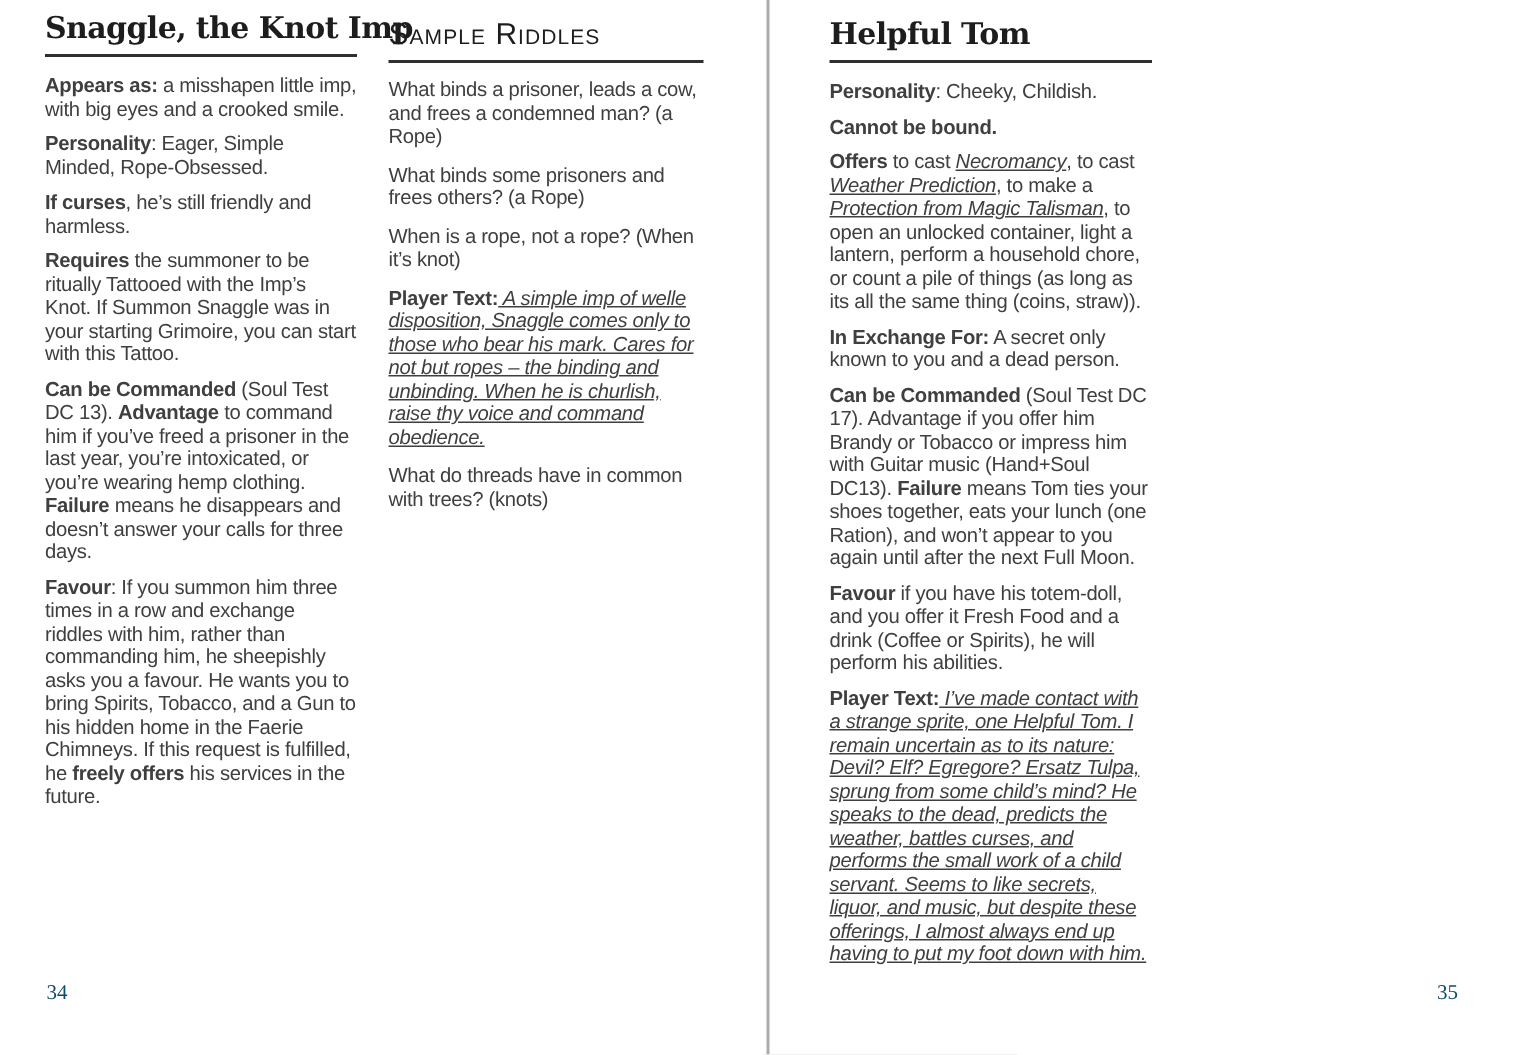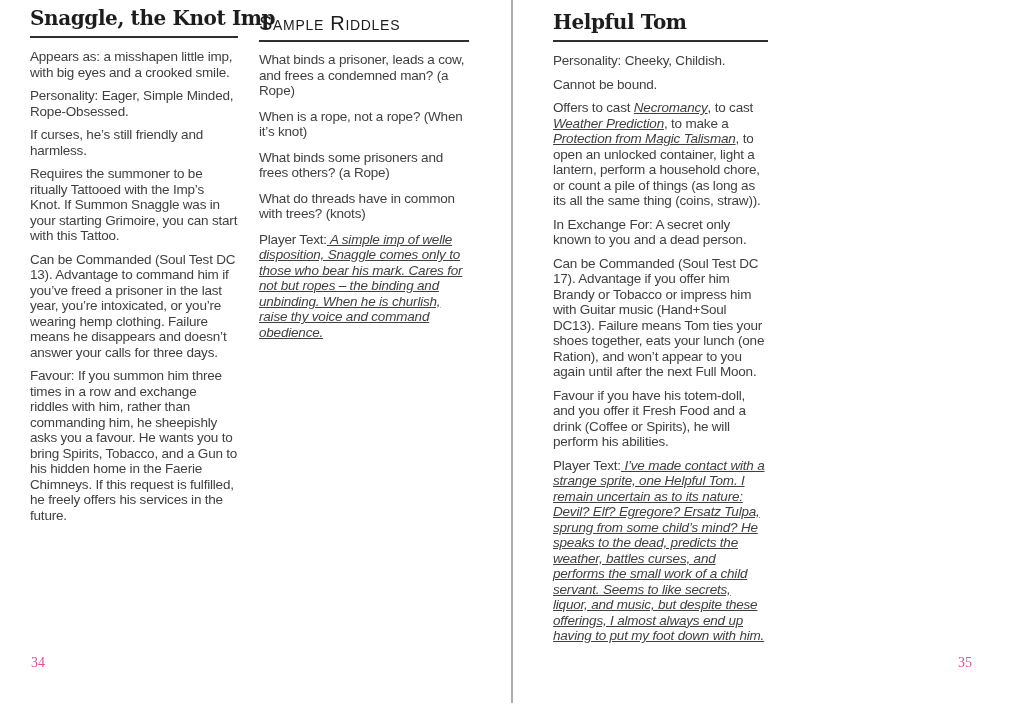--- a/index.html
+++ b/index.html
@@ -55,27 +55,27 @@
     margin-bottom: 10px;
   }
   .body-text {
     font-size: 13.5px;
     line-height: 15.5px;
     letter-spacing: -0.2px;
     color: var(--text);
   }
   .body-text .para { margin-bottom: 8px; }
   .col-riddles .body-text .para { margin-bottom: 10px; }
-  .run-b  { font-weight: 400; text-align: right; }
+  .run-b  { font-weight: 700; text-align: right; }
   .run-i  { font-style: italic; text-decoration: underline; }
   .page-number {
     position: absolute;
     font-family: "Liberation Serif", serif;
     font-size: 14px;
-    color: #ec4899;
+    color: #0c4a6e;
   }
   .page-number-left  { left: 31px;  top: 655px; }
   .page-number-right { left: 958px; top: 655px; width: 42px; text-align: left; }
 </style>
 </head>
 <body>
 
 <div class="spread">
 
   <div class="col col-snaggle">
@@ -87,24 +87,24 @@
         <p class="para"><span class="run-b">Requires</span><span class="run-n"> the summoner to be ritually Tattooed with the Imp’s Knot. If Summon Snaggle was in your starting Grimoire, you can start with this Tattoo.</span></p>
         <p class="para"><span class="run-b">Can be Commanded</span><span class="run-n"> (Soul Test DC 13). </span><span class="run-b">Advantage</span><span class="run-n"> to command him if you’ve freed a prisoner in the last year, you’re intoxicated, or you’re wearing hemp clothing. </span><span class="run-b">Failure</span><span class="run-n"> means he disappears and doesn’t answer your calls for three days.</span></p>
         <p class="para"><span class="run-b">Favour</span><span class="run-n">: If you summon him three times in a row and exchange riddles with him, rather than commanding him, he sheepishly asks you a favour. He wants you to bring Spirits, Tobacco, and a Gun to his hidden home in the Faerie Chimneys. If this request is fulfilled, he </span><span class="run-b">freely offers</span><span class="run-n"> his services in the future.</span></p>
       </div>
   </div>
 
   <div class="col col-riddles">
     <h2 class="subsection-title">Sample Riddles</h2>
     <div class="body-text">
         <p class="para"><span class="run-n">What binds a prisoner, leads a cow, and frees a condemned man? (a Rope)</span></p>
+        <p class="para"><span class="run-n">What binds some prisoners and frees others? (a Rope)</span></p>
         <p class="para"><span class="run-n">When is a rope, not a rope? (When it’s knot)</span></p>
-        <p class="para"><span class="run-n">What binds some prisoners and frees others? (a Rope)</span></p>
+        <p class="para"><span class="run-b">Player Text:</span><span class="run-i"> A simple imp of welle disposition, Snaggle comes only to those who bear his mark. Cares for not but ropes – the binding and unbinding. When he is churlish, raise thy voice and command obedience.</span></p>
         <p class="para"><span class="run-n">What do threads have in common with trees? (knots)</span></p>
-        <p class="para"><span class="run-b">Player Text:</span><span class="run-i"> A simple imp of welle disposition, Snaggle comes only to those who bear his mark. Cares for not but ropes – the binding and unbinding. When he is churlish, raise thy voice and command obedience.</span></p>
       </div>
   </div>
 
   <div class="gutter"></div>
 
   <div class="col col-tom">
     <h1 class="section-title">Helpful Tom</h1>
     <div class="body-text">
         <p class="para"><span class="run-b">Personality</span><span class="run-n">: Cheeky, Childish.</span></p>
         <p class="para"><span class="run-b">Cannot be bound.</span></p>

